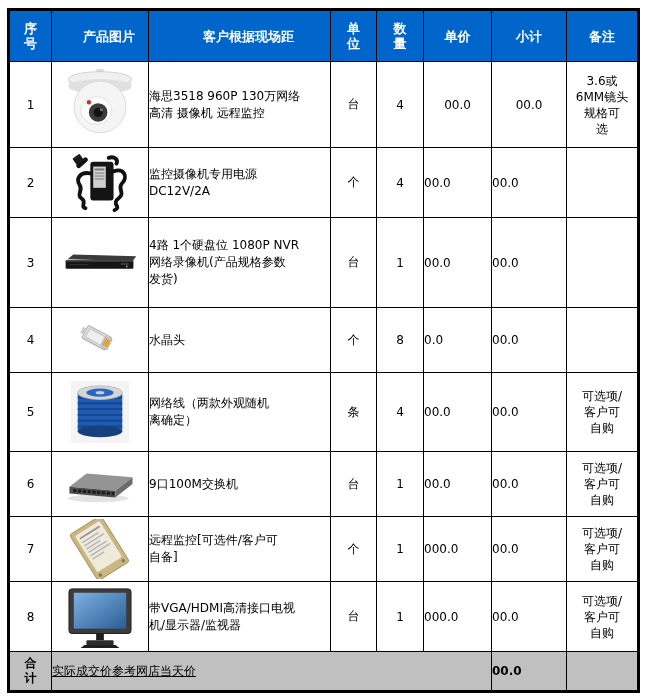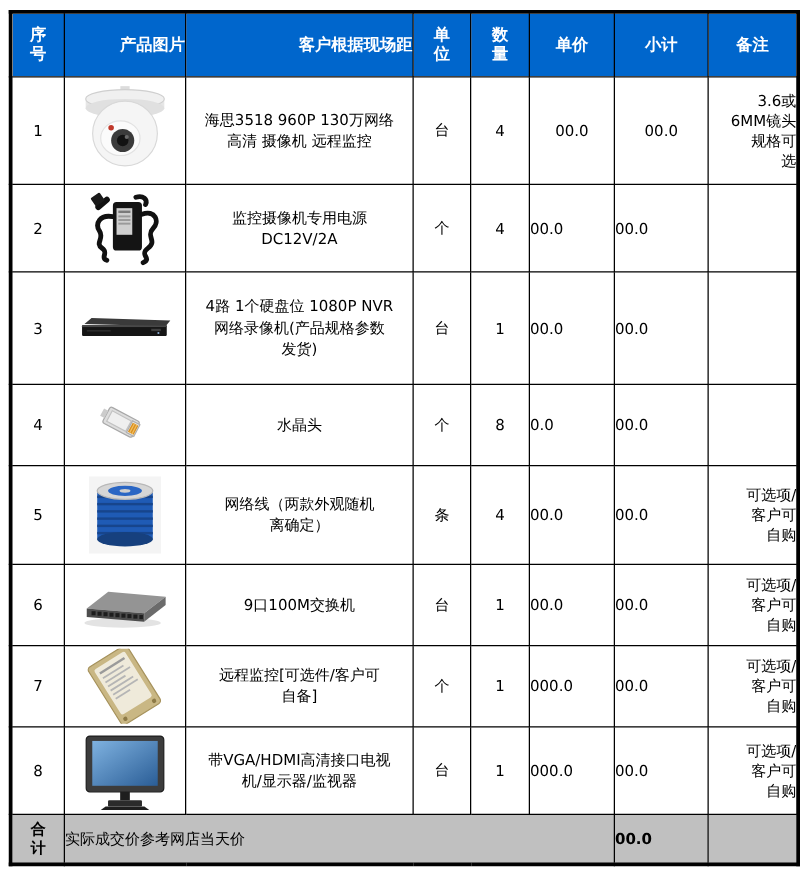--- a/index.html
+++ b/index.html
@@ -3,39 +3,39 @@
 <meta charset="utf-8">
 <style>
   html,body{margin:0;padding:0;background:#ffffff;font-family:"DejaVu Sans",sans-serif;}
   .sheet{width:647px;height:697px;box-sizing:border-box;padding:8px 7px;background:#fff;}
   table.quote{border-collapse:collapse;table-layout:fixed;width:632px;border:3px solid #000;}
   table.quote td,table.quote th{border:1px solid #000;box-sizing:border-box;overflow:hidden;
     font-size:12px;color:#000;vertical-align:middle;padding:0;}
   
   tr.hdr th{background:#0066cc;color:#ffffff;font-weight:bold;font-size:13px;
     white-space:pre-line;line-height:15px;text-align:center;}
-  tr.hdr th.h-left{text-align:right;padding-left:18px;}
+  tr.hdr th.h-left{text-align:center;padding-left:18px;}
   
   td.c-no{text-align:center;}
   td.c-img{text-align:center;}
-  td.c-spec{text-align:center;padding:2px 6px 2px 18px;white-space:pre-line;line-height:17px;}
+  td.c-spec{text-align:left;padding:2px 6px 2px 18px;white-space:pre-line;line-height:17px;}
   td.c-unit{text-align:center;}
   td.c-qty{text-align:center;}
   td.num-left{text-align:left;padding-left:10px;}
   td.num-center{text-align:center;}
-  td.c-remark{text-align:right;padding:2px 2px 2px 7px;white-space:pre-line;line-height:16px;}
+  td.c-remark{text-align:center;padding:2px 2px 2px 7px;white-space:pre-line;line-height:16px;}
   
   tr.hdr{height:52px;}
   tr.r1{height:86px;} tr.r2{height:70px;} tr.r3{height:90px;} tr.r4{height:65px;}
   tr.r5{height:79px;} tr.r6{height:65px;} tr.r7{height:65px;} tr.r8{height:70px;}
   tr.total{height:40px;}
   
   tr.total td{background:#c0c0c0;}
   td.t-label{font-weight:bold;font-size:13px;text-align:center;white-space:pre-line;line-height:15px;}
-  td.t-note{text-align:left;padding-left:20px;font-size:13px;}
+  td.t-note{text-align:left;padding-left:20px;font-size:13px;text-decoration:underline;}
   td.t-sub{font-weight:bold;font-size:13px;text-align:left;padding-left:14px;}
   svg{display:block;margin:0 auto;}
 </style>
 </head>
 <body>
 
 <div class="sheet">
 <table class="quote">
   <colgroup>
     <col style="width:43px">

